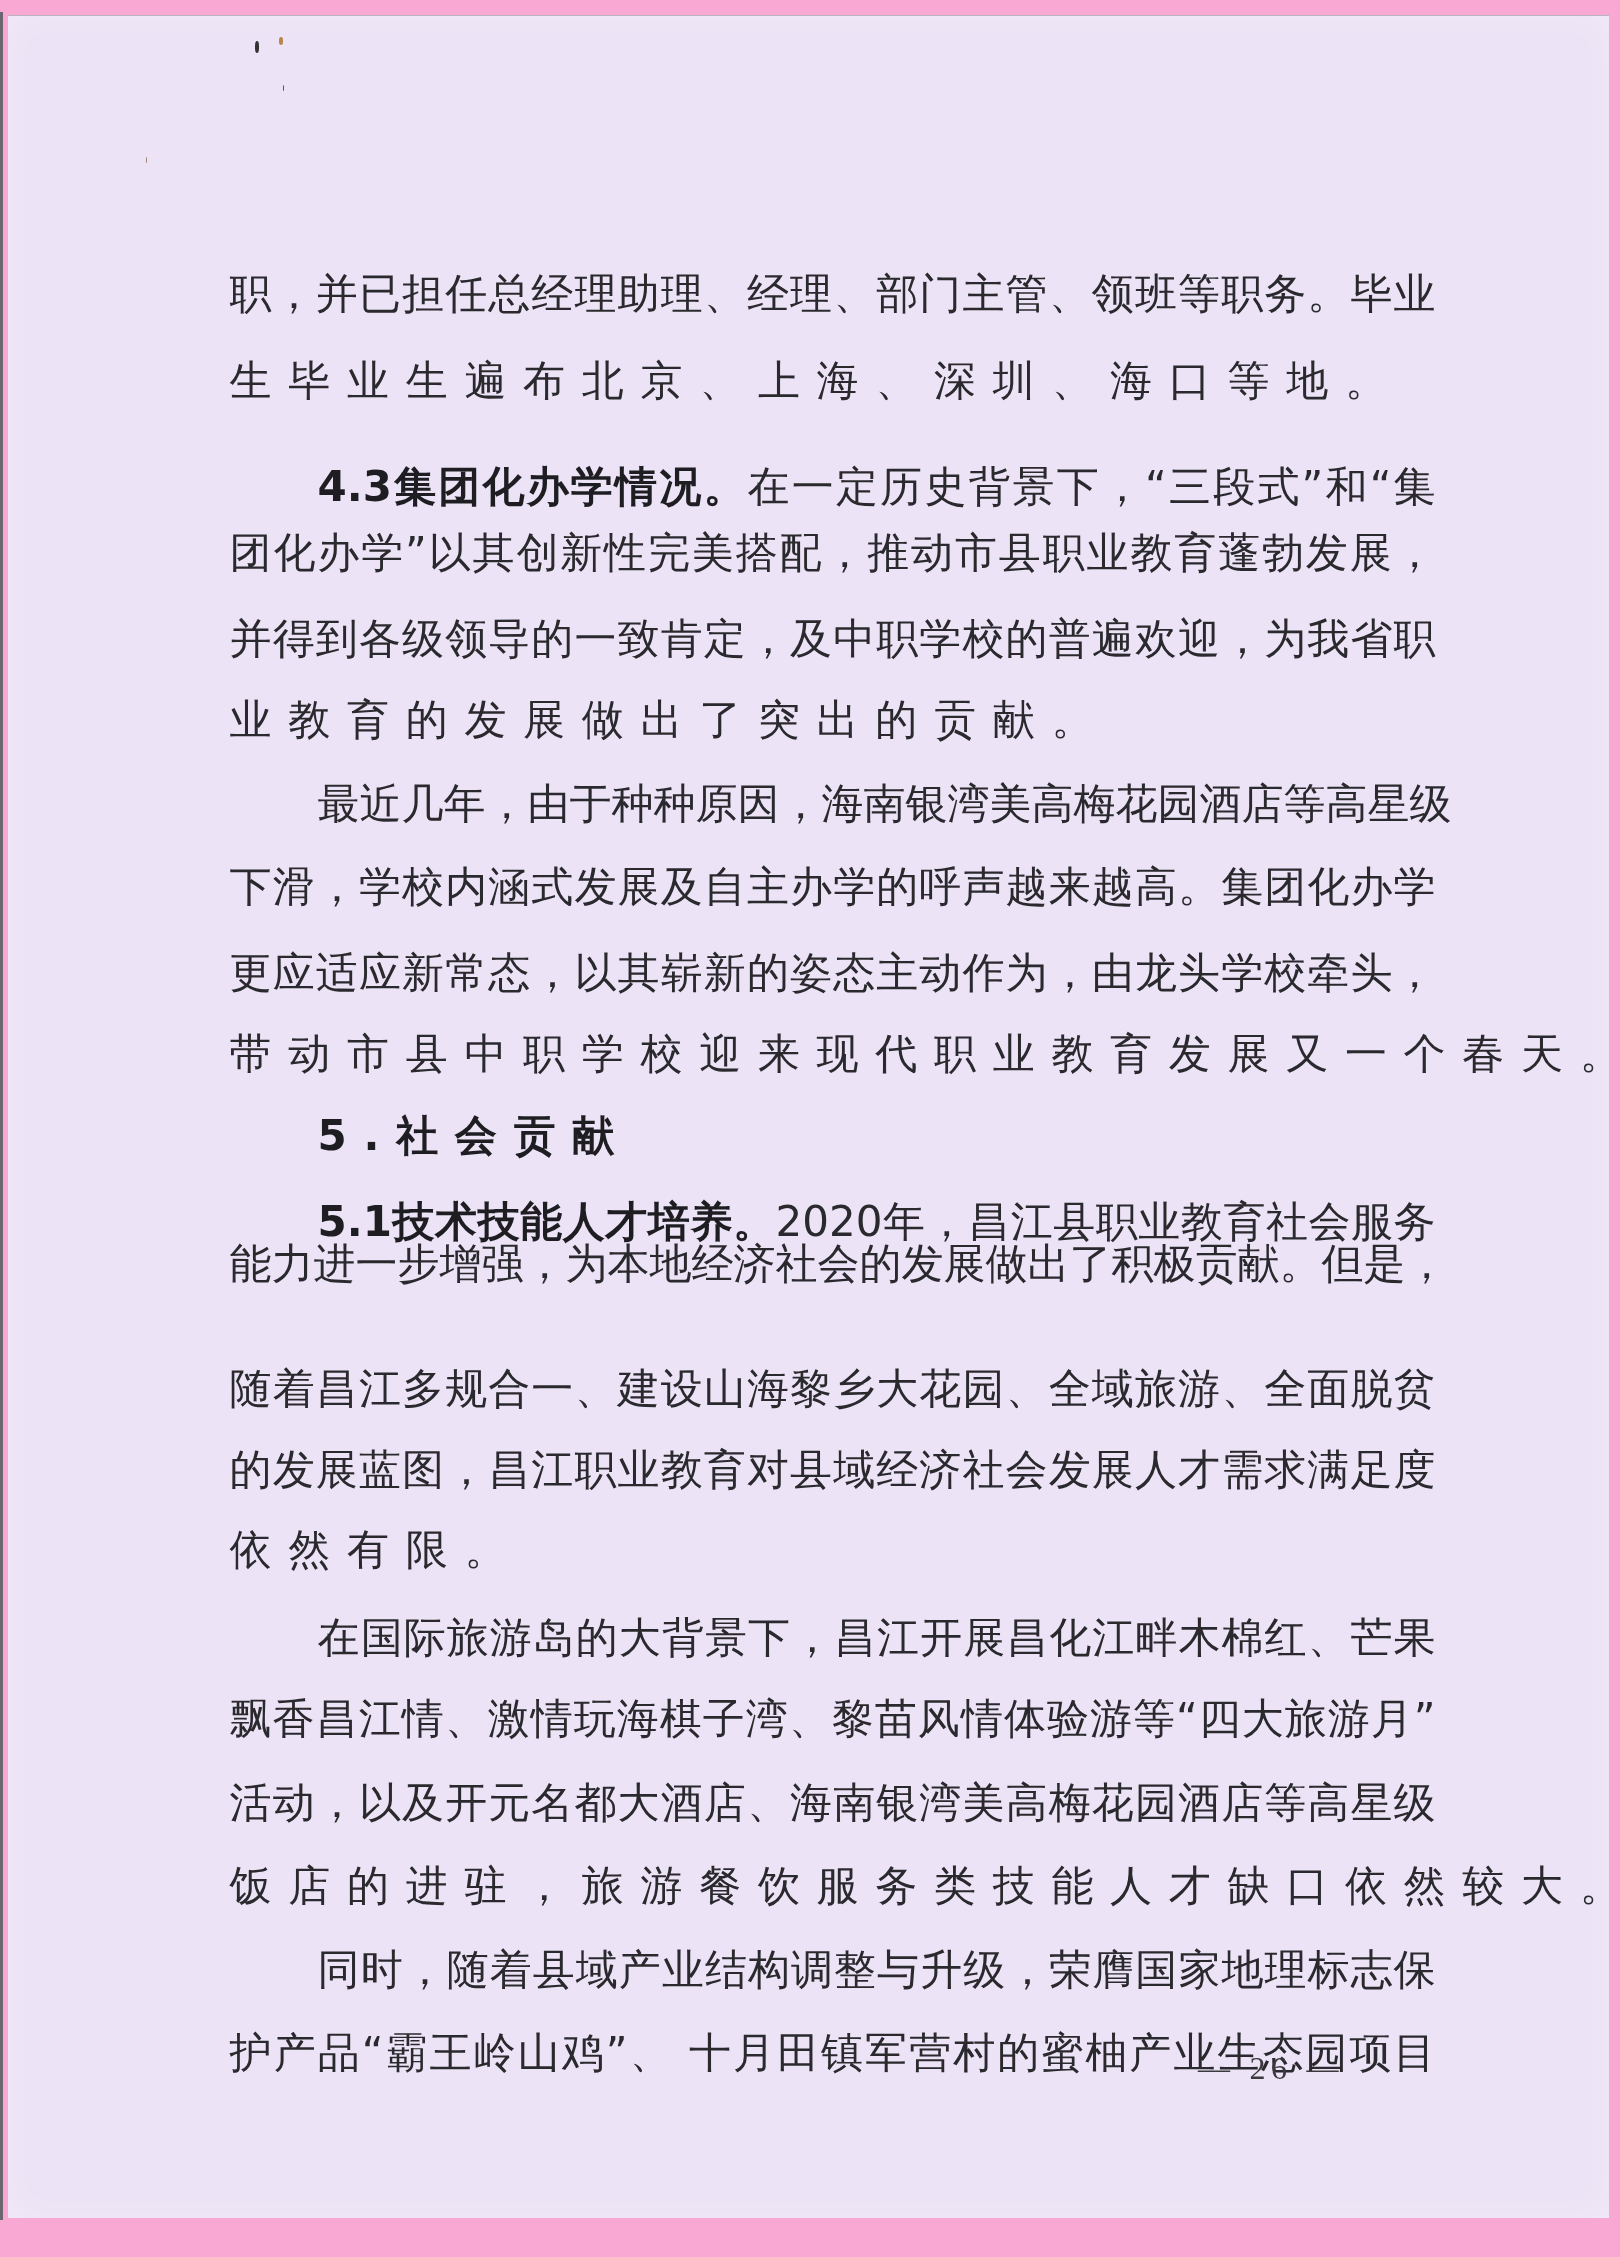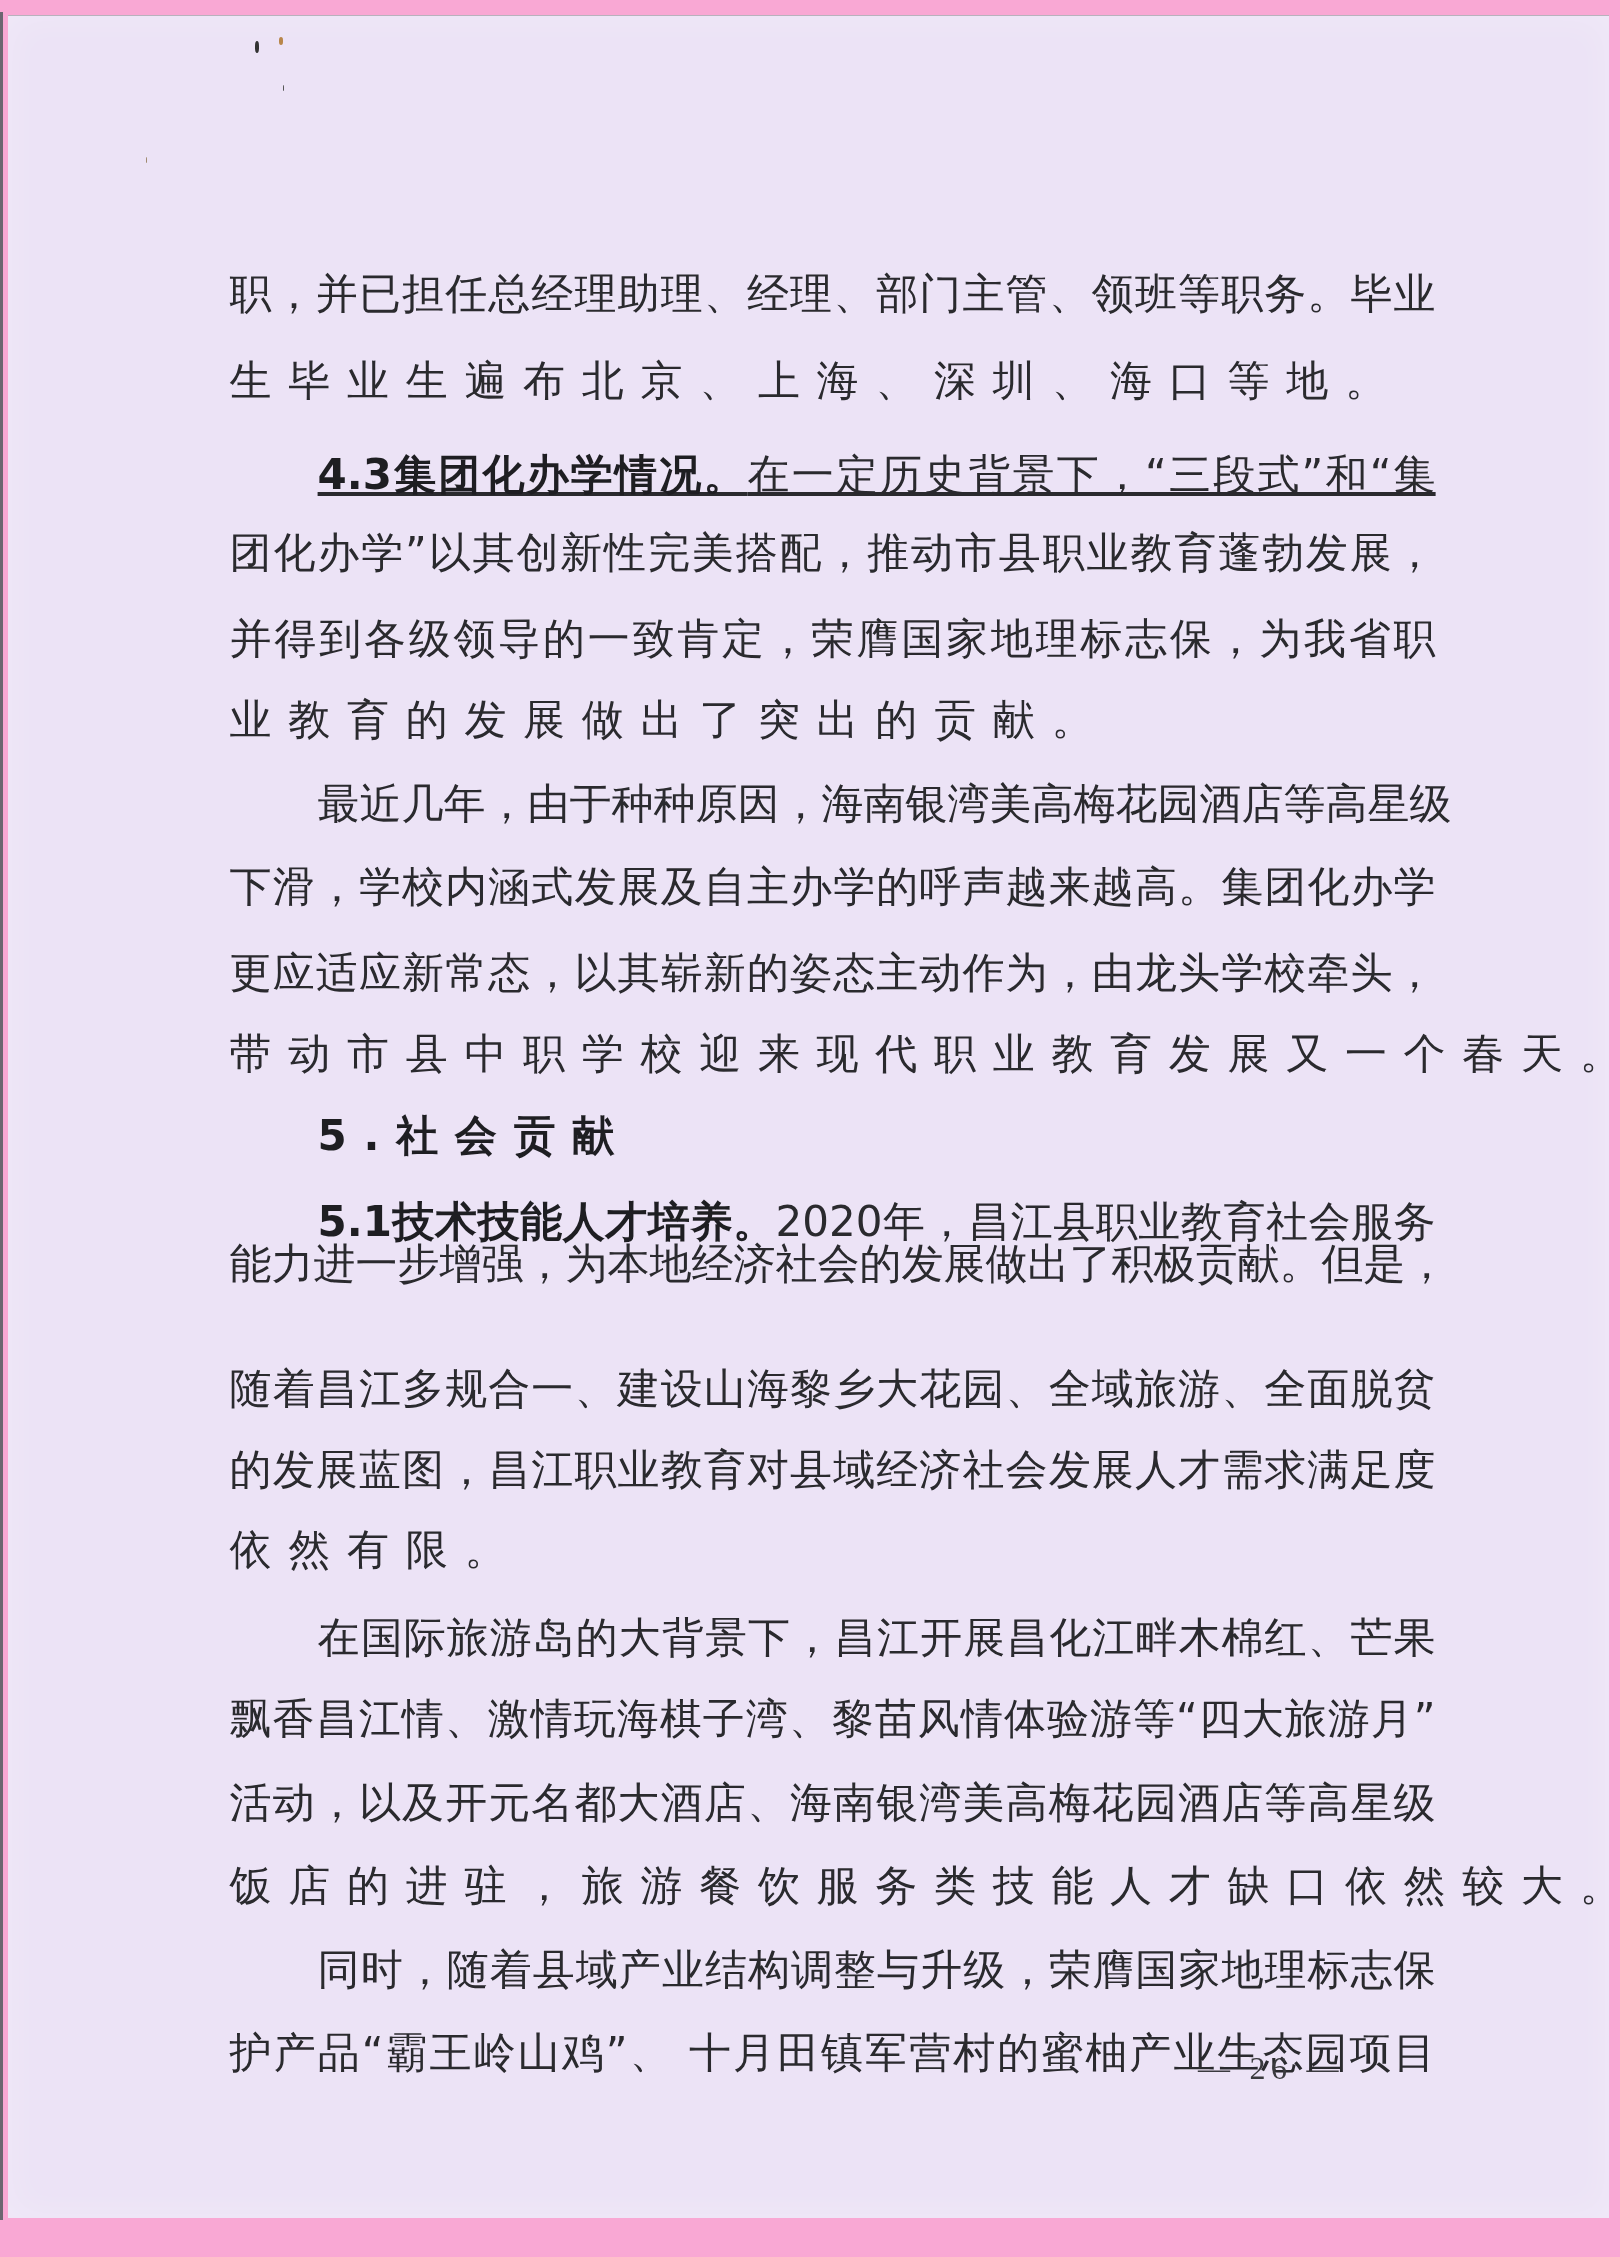--- a/index.html
+++ b/index.html
@@ -89,23 +89,23 @@
   <div class="paper">
 
     <div class="speck" style="left:247px;top:25px;width:4.8px;height:11.5px;background:#333;"></div>
     <div class="speck" style="left:271px;top:21px;width:4.8px;height:7.6px;background:#b8864a;"></div>
     <div class="speck" style="left:275px;top:69px;width:1.9px;height:5.7px;background:#555;"></div>
     <div class="speck" style="left:138px;top:141px;width:1.9px;height:5.7px;background:#a08a70;"></div>
 
     <div class="text-block" id="text-block">
         <div class="line justify" style="top: 249px;"><span>职，并已担任总经理助理、经理、部门主管、领班等职务。毕业</span></div>
         <div class="line" style="top: 336px;"><span>生毕业生遍布北京、上海、深圳、海口等地。</span></div>
-        <div class="line indent justify" style="top: 430px; text-decoration: underline;"><span class="bold">4.3集团化办学情况。</span><span>在一定历史背景下，“三段式”和“集</span></div>
+        <div class="line indent justify" style="top: 442px;"><span class="bold">4.3集团化办学情况。</span><span>在一定历史背景下，“三段式”和“集</span></div>
         <div class="line justify" style="top: 508px;"><span>团化办学”以其创新性完美搭配，推动市县职业教育蓬勃发展，</span></div>
-        <div class="line justify" style="top: 594px;"><span>并得到各级领导的一致肯定，荣膺国家地理标志保，为我省职</span></div>
+        <div class="line justify" style="top: 594px;"><span>并得到各级领导的一致肯定，及中职学校的普遍欢迎，为我省职</span></div>
         <div class="line" style="top: 675px;"><span>业教育的发展做出了突出的贡献。</span></div>
         <div class="line indent justify" style="top: 759px;"><span>最近几年，由于种种原因，海南银湾美高梅花园酒店等高星级</span></div>
         <div class="line justify" style="top: 842px;"><span>下滑，学校内涵式发展及自主办学的呼声越来越高。集团化办学</span></div>
         <div class="line justify" style="top: 928px;"><span>更应适应新常态，以其崭新的姿态主动作为，由龙头学校牵头，</span></div>
         <div class="line" style="top: 1009px;"><span>带动市县中职学校迎来现代职业教育发展又一个春天。</span></div>
         <div class="line indent" style="top: 1091px;"><span class="heading">5.社会贡献</span></div>
         <div class="line indent justify" style="top: 1177px;"><span class="bold">5.1技术技能人才培养。</span><span>2020年，昌江县职业教育社会服务</span></div>
         <div class="line justify" style="top: 1219px;"><span>能力进一步增强，为本地经济社会的发展做出了积极贡献。但是，</span></div>
         <div class="line justify" style="top: 1344px;"><span>随着昌江多规合一、建设山海黎乡大花园、全域旅游、全面脱贫</span></div>
         <div class="line justify" style="top: 1425px;"><span>的发展蓝图，昌江职业教育对县域经济社会发展人才需求满足度</span></div>

